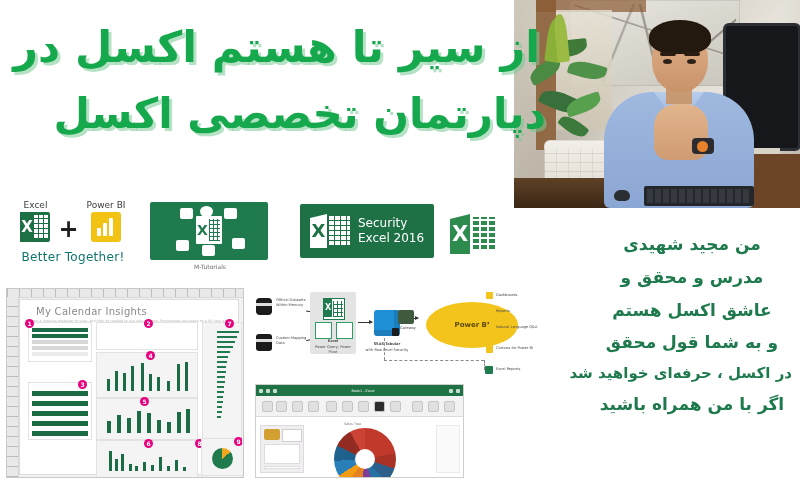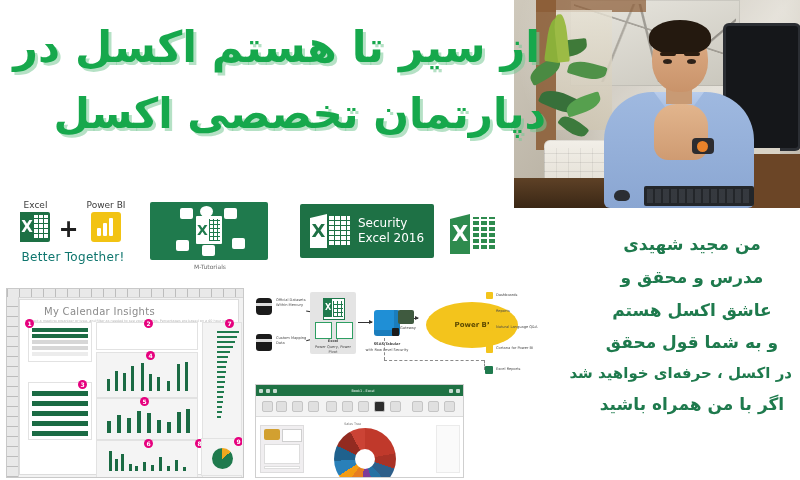--- a/index.html
+++ b/index.html
@@ -136,21 +136,21 @@
   
   .dash{position:absolute;left:6px;top:288px;width:236px;height:188px;background:#f2f2f2;
         border:1px solid #c9c9c9;overflow:hidden;z-index:4;}
   .dash .ruler{height:8px;background:#e9e9e9;border-bottom:1px solid #d6d6d6;
      background-image:repeating-linear-gradient(90deg,#bdbdbd 0 1px,transparent 1px 12px);}
   .dash .sheet{position:absolute;left:12px;top:10px;right:4px;bottom:2px;background:#fff;
      border:1px solid #dcdcdc;}
   .dash .vruler{position:absolute;left:0;top:8px;bottom:0;width:11px;background:#e9e9e9;
      border-right:1px solid #d6d6d6;
      background-image:repeating-linear-gradient(0deg,#bdbdbd 0 1px,transparent 1px 10px);}
-  .dash h4{margin:6px 0 2px 24px;font-size:10px;color:#8a8a8a;font-weight:normal;letter-spacing:.3px;}
+  .dash h4{margin:6px 0 2px 16px;font-size:10px;color:#8a8a8a;font-weight:normal;letter-spacing:.3px;}
   .dash .sub{margin:0 0 4px 8px;font-size:3.4px;color:#b5b5b5;}
   .panel{position:absolute;background:#f4f4f4;border:1px solid #e2e2e2;}
   .badge{position:absolute;width:9px;height:9px;border-radius:50%;background:#e6007e;color:#fff;
      font-size:6px;line-height:9px;text-align:center;font-weight:bold;z-index:3;}
   .gbar{position:absolute;background:#1b6b44;}
   .hbar{position:absolute;background:#1f7a4d;height:2.4px;}
   .pie{position:absolute;border-radius:50%;
      background:conic-gradient(#f0a81e 0 14%, #1f7a4d 14% 100%);}
 
   

